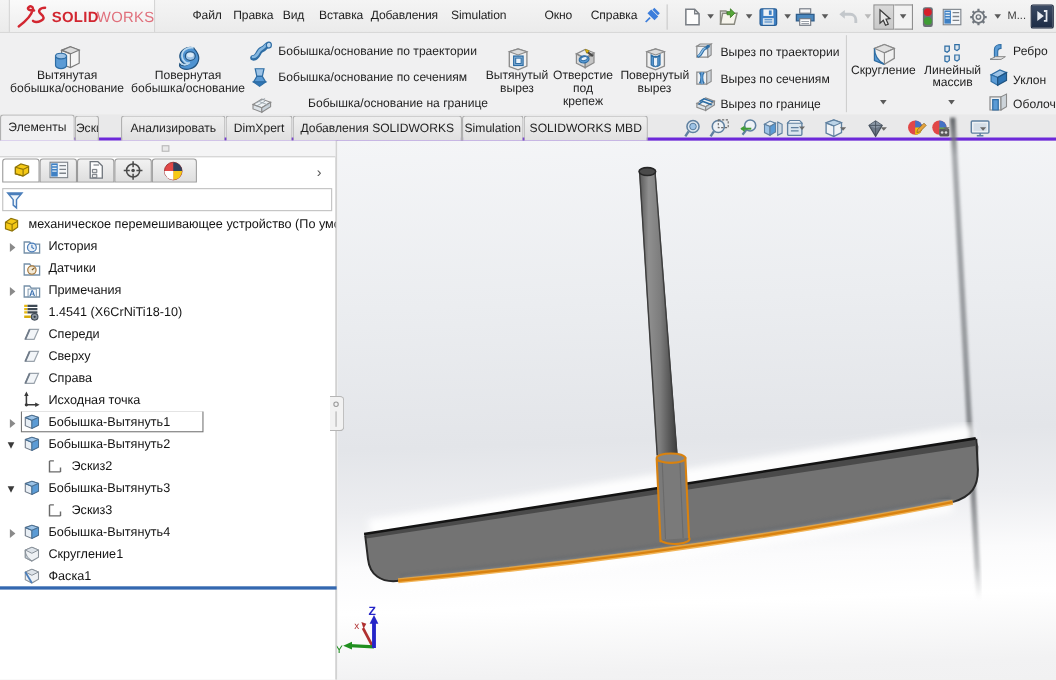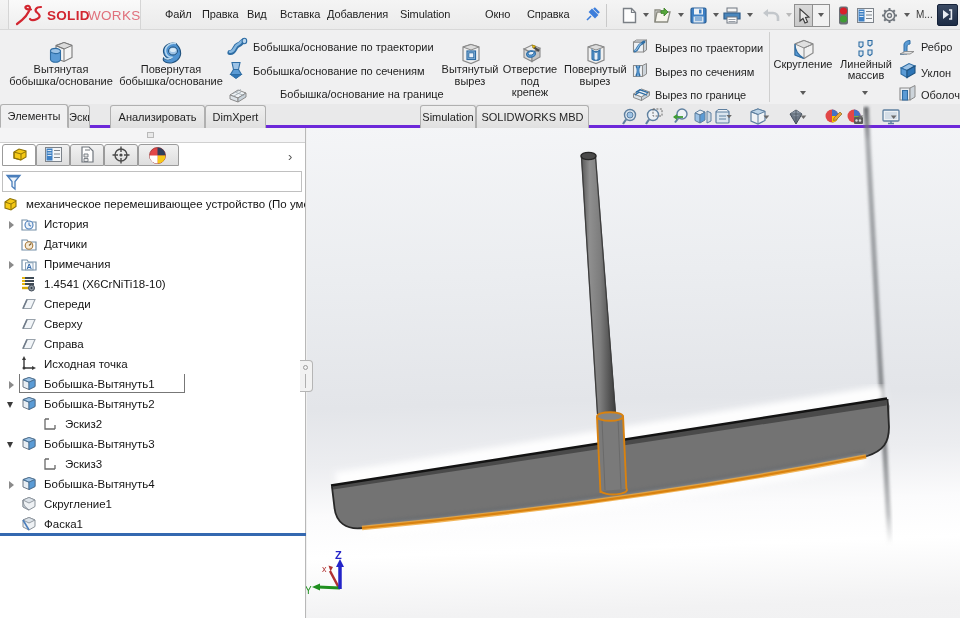--- a/index.html
+++ b/index.html
@@ -1,20 +1,20 @@
 <!DOCTYPE html>
 <html><head>
 <meta charset="utf-8">
 <style>
 * { margin:0; padding:0; box-sizing:border-box; }
 html,body { width:960px; height:618px; overflow:hidden; font-family:"Liberation Sans", sans-serif; }
 body { position:relative; background:#f0f0f0; }
 .abs { position:absolute; }
 #titlebar { left:0; top:0; width:960px; height:30px; background:linear-gradient(#f4f4f4,#ebebeb); border-bottom:1px solid #d8d8d8; }
-.menu { position:absolute; top:8px; font-size:11px; color:#1e1e1e; letter-spacing:-0.1px; }
+.menu { position:absolute; top:8px; font-size:11px; color:#1e1e1e; letter-spacing:-0.1px;margin-left:10px; }
 #ribbon { left:0; top:30px; width:960px; height:74px; background:#f0f0f1; }
 .cap { position:absolute; font-size:11px; color:#1f1f1f; text-align:center; line-height:11.5px; white-space:nowrap; }
 .rowlab { position:absolute; font-size:11px; color:#1f1f1f; white-space:nowrap; }
 #tabrow { left:0; top:104px; width:960px; height:24px; background:#e9e9ea; border-bottom:3px solid #6d28d9; }
 .tab { position:absolute; top:1px; height:23px; background:linear-gradient(#efefef,#e0e0e0); border:1px solid #b0b0b0; border-bottom:none; border-radius:3px 3px 0 0; font-size:11px; color:#1f1f1f; text-align:center; line-height:22px; white-space:nowrap; overflow:hidden; }
 .tab.active { background:#f0f0f1; border-bottom:1px solid #f0f0f1; z-index:3; height:24px; }
 #content { left:0; top:128px; width:960px; height:490px; }
 #panel { position:absolute; left:0; top:0; width:306px; height:490px; background:#ffffff; border-right:1px solid #b8b8b8; }
 #panelhead { position:absolute; left:0; top:0; width:305px; height:15px; background:#f4f4f5; border-bottom:1px solid #d0d0d0; }
 .ptab { position:absolute; top:16px; height:22px; background:linear-gradient(#f2f2f2,#dedede); border:1px solid #9b9b9b; border-radius:3px 3px 0 0; }
@@ -267,20 +267,21 @@
     <path d="M4.5,5.5 h5 v9.5 h-5 z" fill="#5b9bd5" stroke="#2e6da4" stroke-width="1.1"></path>
   </svg>
   <div class="rowlab" style="left:921px;top:59px;">Оболоч</div>
 </div>
 
 <div id="tabrow" class="abs">
   <div class="tab active" style="left:0px;top:0;width:68px;">Элементы</div>
   <div class="tab" style="left:68px;width:22px;">Эскиз</div>
   <div class="tab" style="left:110px;width:95px;">Анализировать</div>
   <div class="tab" style="left:205px;width:61px;">DimXpert</div>
+  <div class="tab" style="left:266px;width:154px;">Добавления SOLIDWORKS</div>
   <div class="tab" style="left:420px;width:56px;">Simulation</div>
   <div class="tab" style="left:476px;width:113px;">SOLIDWORKS MBD</div>
 
   <svg class="abs" style="left:622px;top:4px;" width="300" height="20" viewBox="0 0 300 20">
 
     <g transform="translate(0,0)">
       <circle cx="8" cy="7" r="5.5" fill="#dce6ef" stroke="#5f80a0" stroke-width="1.4"></circle>
       <circle cx="8" cy="7" r="3" fill="#9dc3e6" stroke="#4a6f92" stroke-width="0.8"></circle>
       <path d="M4,11.5 L1,16" stroke="#5f80a0" stroke-width="2.2"></path>
     </g>

